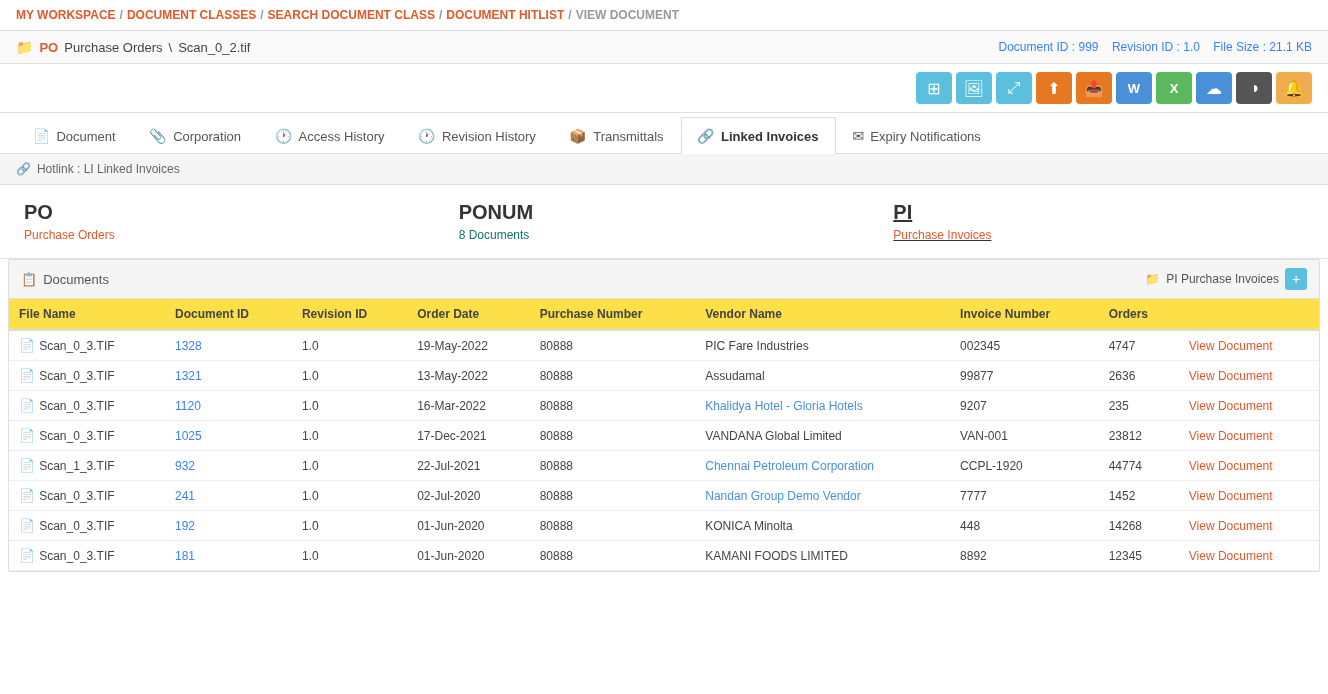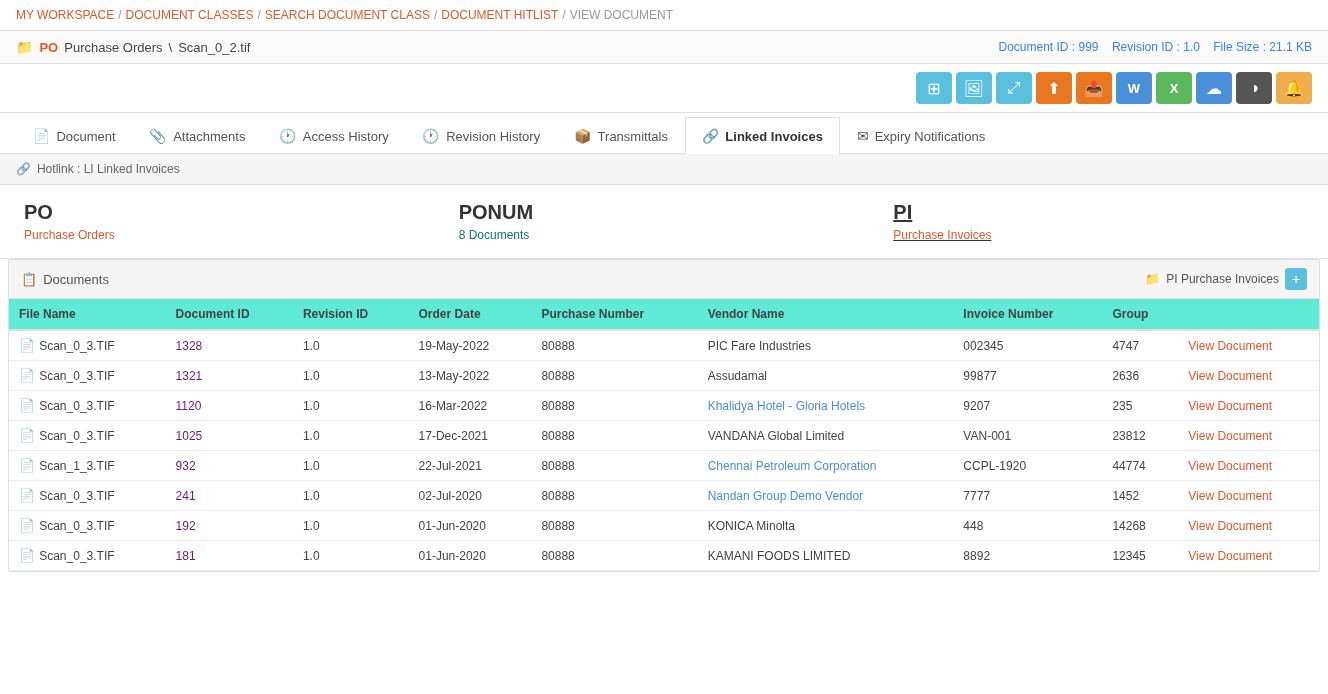--- a/index.html
+++ b/index.html
@@ -7,21 +7,21 @@
 
     
     .breadcrumb {
       padding: 8px 16px;
       font-size: 12px;
       border-bottom: 1px solid #e0e0e0;
       display: flex;
       align-items: center;
       gap: 4px;
     }
-    .breadcrumb span { color: #e05a2b; cursor: pointer; }
+    .breadcrumb span { color: #e05a2b; cursor: pointer; font-weight: bold; }
     .breadcrumb span.separator { color: #999; }
     .breadcrumb span.current { color: #999; cursor: default; }
 
     
     .file-info-bar {
       display: flex;
       justify-content: space-between;
       align-items: center;
       padding: 8px 16px;
       border-bottom: 1px solid #e0e0e0;
@@ -160,38 +160,38 @@
       display: flex; align-items: center; justify-content: center;
     }
 
     
     table {
       width: 100%;
       border-collapse: collapse;
       font-size: 12px;
     }
     thead tr {
-      background: #5eead4;
+      background: #fde047;
       border-bottom: 2px solid #ddd;
     }
     thead th {
       padding: 8px 10px;
       text-align: left;
       color: #444;
       font-weight: bold;
       font-size: 12px;
     }
     tbody tr {
       border-bottom: 1px solid #eee;
     }
     tbody td {
       padding: 7px 10px;
       color: #444;
     }
-    .doc-id-link { color: #701a75; cursor: pointer; }
+    .doc-id-link { color: #3b82f6; cursor: pointer; }
     .view-link { color: #e05a2b; cursor: pointer; font-size: 12px; }
     .file-icon {
       color: #d9534f;
       font-size: 13px;
       margin-right: 4px;
     }
     .name-cell { display: flex; align-items: center; }
     .vendor-link { color: #4a90d9; cursor: pointer; }
   </style>
 </head>
@@ -239,21 +239,21 @@
   <button class="toolbar-btn btn-yellow" title="Notifications">🔔</button>
 </div>
 
 <div class="tabs">
   <div class="tab">
     <span class="tab-icon" style="color:#e05a2b;">📄</span>
     <span>Document</span>
   </div>
   <div class="tab">
     <span class="tab-icon">📎</span>
-    <span>Attachments</span>
+    <span>Corporation</span>
   </div>
   <div class="tab">
     <span class="tab-icon">🕐</span>
     <span>Access History</span>
   </div>
   <div class="tab">
     <span class="tab-icon">🕐</span>
     <span>Revision History</span>
   </div>
   <div class="tab">
@@ -306,21 +306,21 @@
   <table>
     <thead>
       <tr>
         <th>File Name</th>
         <th>Document ID</th>
         <th>Revision ID</th>
         <th>Order Date</th>
         <th>Purchase Number</th>
         <th>Vendor Name</th>
         <th>Invoice Number</th>
-        <th>Group</th>
+        <th>Orders</th>
         <th></th>
       </tr>
     </thead>
     <tbody id="table-body">
     <tr>
     <td>
       <div class="name-cell">
         <span class="file-icon">📄</span>
         <span>Scan_0_3.TIF</span>
       </div>

